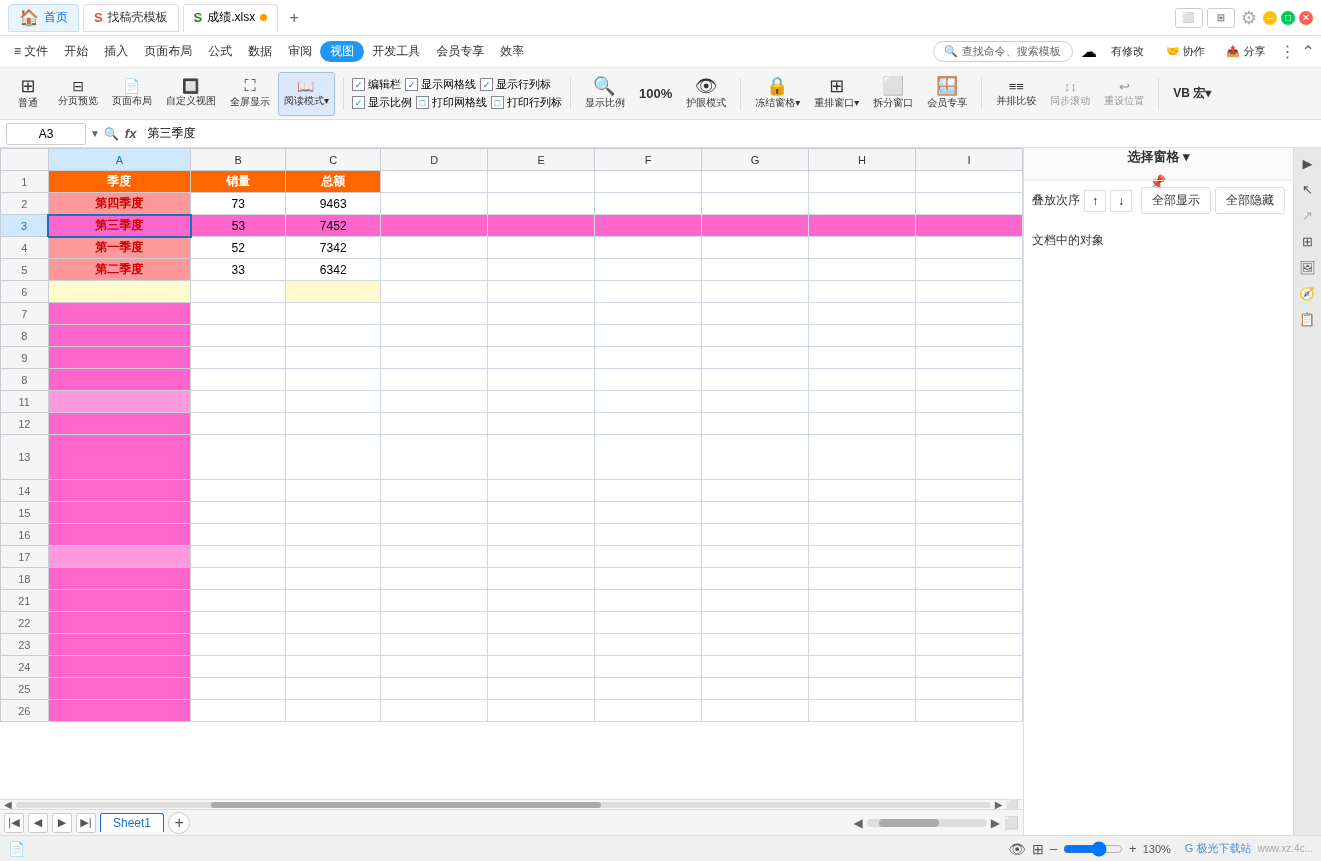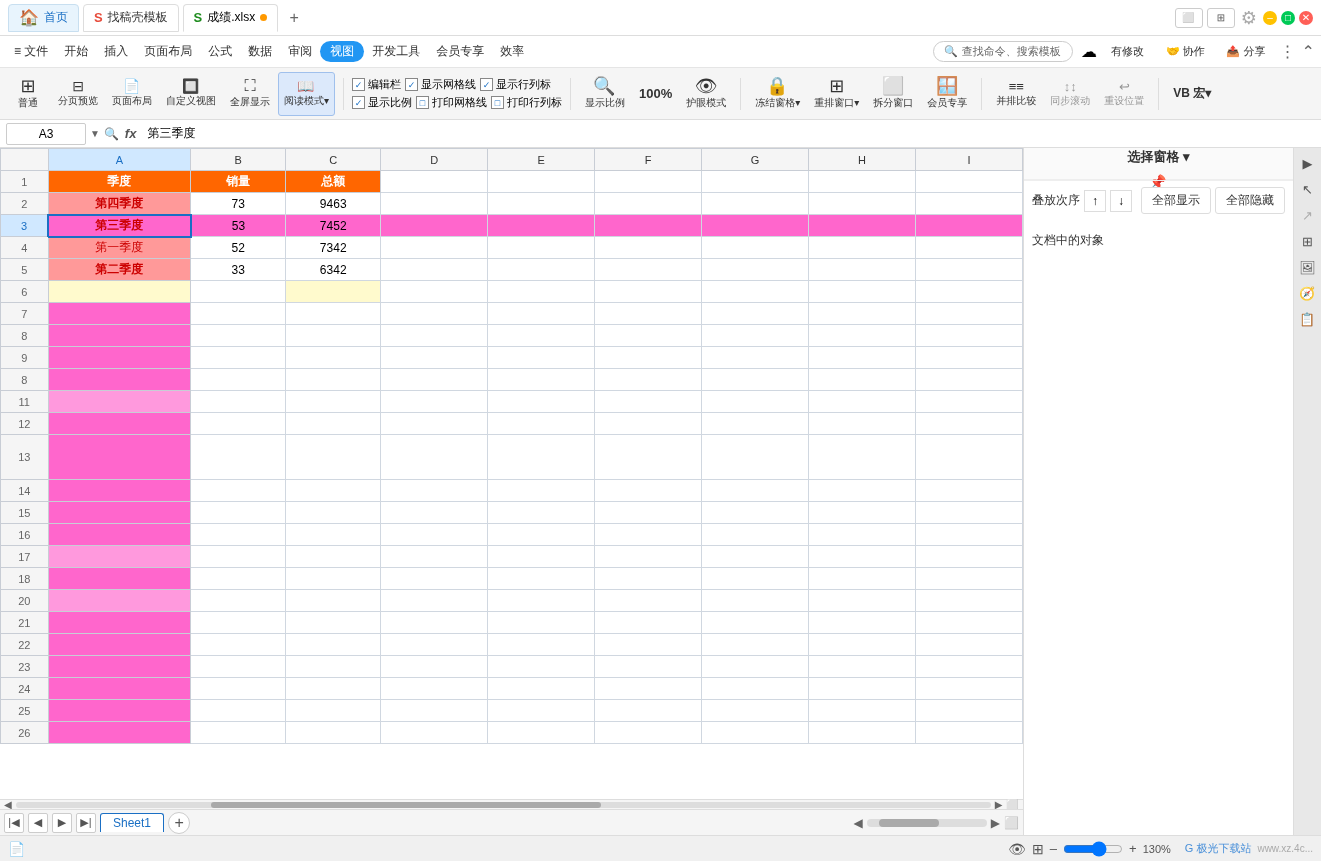--- a/index.html
+++ b/index.html
@@ -289,21 +289,21 @@
             <td style="background:#ff66cc;border:1px solid #d0d7e0;height:22px;"></td>
             <td style="background:#ff66cc;border:1px solid #d0d7e0;height:22px;"></td>
             <td style="background:#ff66cc;border:1px solid #d0d7e0;height:22px;"></td>
             <td style="background:#ff66cc;border:1px solid #d0d7e0;height:22px;"></td>
             <td style="background:#ff66cc;border:1px solid #d0d7e0;height:22px;"></td>
             <td style="background:#ff66cc;border:1px solid #d0d7e0;height:22px;"></td>
           </tr>
 
           <tr>
             <td style="background:#f5f5f5;text-align:center;color:#666;font-size:11px;border:1px solid #c8cdd5;height:22px;padding:0;position:sticky;left:0;z-index:2;">4</td>
-            <td style="background:#ff9999;color:#cc0000;font-weight:normal;text-align:center;border:1px solid #c8cdd5;height:22px;padding:0 3px;">第一季度</td>
+            <td style="background:#ff9999;color:#cc0000;font-weight:bold;text-align:center;border:1px solid #c8cdd5;height:22px;padding:0 3px;">第一季度</td>
             <td style="text-align:center;border:1px solid #d0d7e0;height:22px;padding:0 3px;">52</td>
             <td style="text-align:center;border:1px solid #d0d7e0;height:22px;padding:0 3px;">7342</td>
             <td style="border:1px solid #d0d7e0;height:22px;"></td>
             <td style="border:1px solid #d0d7e0;height:22px;"></td>
             <td style="border:1px solid #d0d7e0;height:22px;"></td>
             <td style="border:1px solid #d0d7e0;height:22px;"></td>
             <td style="border:1px solid #d0d7e0;height:22px;"></td>
             <td style="border:1px solid #d0d7e0;height:22px;"></td>
           </tr>
 
@@ -460,32 +460,20 @@
               <td style="border: 1px solid rgb(208, 215, 224); height: 22px; padding: 0px 3px;"></td>
               <td style="border: 1px solid rgb(208, 215, 224); height: 22px; padding: 0px 3px;"></td>
               <td style="border: 1px solid rgb(208, 215, 224); height: 22px; padding: 0px 3px;"></td>
               <td style="border: 1px solid rgb(208, 215, 224); height: 22px; padding: 0px 3px;"></td>
               <td style="border: 1px solid rgb(208, 215, 224); height: 22px; padding: 0px 3px;"></td>
               <td style="border: 1px solid rgb(208, 215, 224); height: 22px; padding: 0px 3px;"></td>
             </tr>
             <tr>
               <td style="background: rgb(245, 245, 245); text-align: center; color: rgb(102, 102, 102); font-size: 11px; border: 1px solid rgb(200, 205, 213); height: 22px; padding: 0px; position: sticky; left: 0px; z-index: 2;">18</td>
               <td style="background: rgb(255, 102, 204); border: 1px solid rgb(200, 205, 213); height: 22px; padding: 0px 3px;"></td>
-              <td style="border: 1px solid rgb(208, 215, 224); height: 22px; padding: 0px 3px;"></td>
-              <td style="border: 1px solid rgb(208, 215, 224); height: 22px; padding: 0px 3px;"></td>
-              <td style="border: 1px solid rgb(208, 215, 224); height: 22px; padding: 0px 3px;"></td>
-              <td style="border: 1px solid rgb(208, 215, 224); height: 22px; padding: 0px 3px;"></td>
-              <td style="border: 1px solid rgb(208, 215, 224); height: 22px; padding: 0px 3px;"></td>
-              <td style="border: 1px solid rgb(208, 215, 224); height: 22px; padding: 0px 3px;"></td>
-              <td style="border: 1px solid rgb(208, 215, 224); height: 22px; padding: 0px 3px;"></td>
-              <td style="border: 1px solid rgb(208, 215, 224); height: 22px; padding: 0px 3px;"></td>
-            </tr>
-            <tr>
-              <td style="background: rgb(245, 245, 245); text-align: center; color: rgb(102, 102, 102); font-size: 11px; border: 1px solid rgb(200, 205, 213); height: 22px; padding: 0px; position: sticky; left: 0px; z-index: 2;">20</td>
-              <td style="background: rgb(255, 153, 221); border: 1px solid rgb(200, 205, 213); height: 22px; padding: 0px 3px;"></td>
               <td style="border: 1px solid rgb(208, 215, 224); height: 22px; padding: 0px 3px;"></td>
               <td style="border: 1px solid rgb(208, 215, 224); height: 22px; padding: 0px 3px;"></td>
               <td style="border: 1px solid rgb(208, 215, 224); height: 22px; padding: 0px 3px;"></td>
               <td style="border: 1px solid rgb(208, 215, 224); height: 22px; padding: 0px 3px;"></td>
               <td style="border: 1px solid rgb(208, 215, 224); height: 22px; padding: 0px 3px;"></td>
               <td style="border: 1px solid rgb(208, 215, 224); height: 22px; padding: 0px 3px;"></td>
               <td style="border: 1px solid rgb(208, 215, 224); height: 22px; padding: 0px 3px;"></td>
               <td style="border: 1px solid rgb(208, 215, 224); height: 22px; padding: 0px 3px;"></td>
             </tr>
             <tr>

